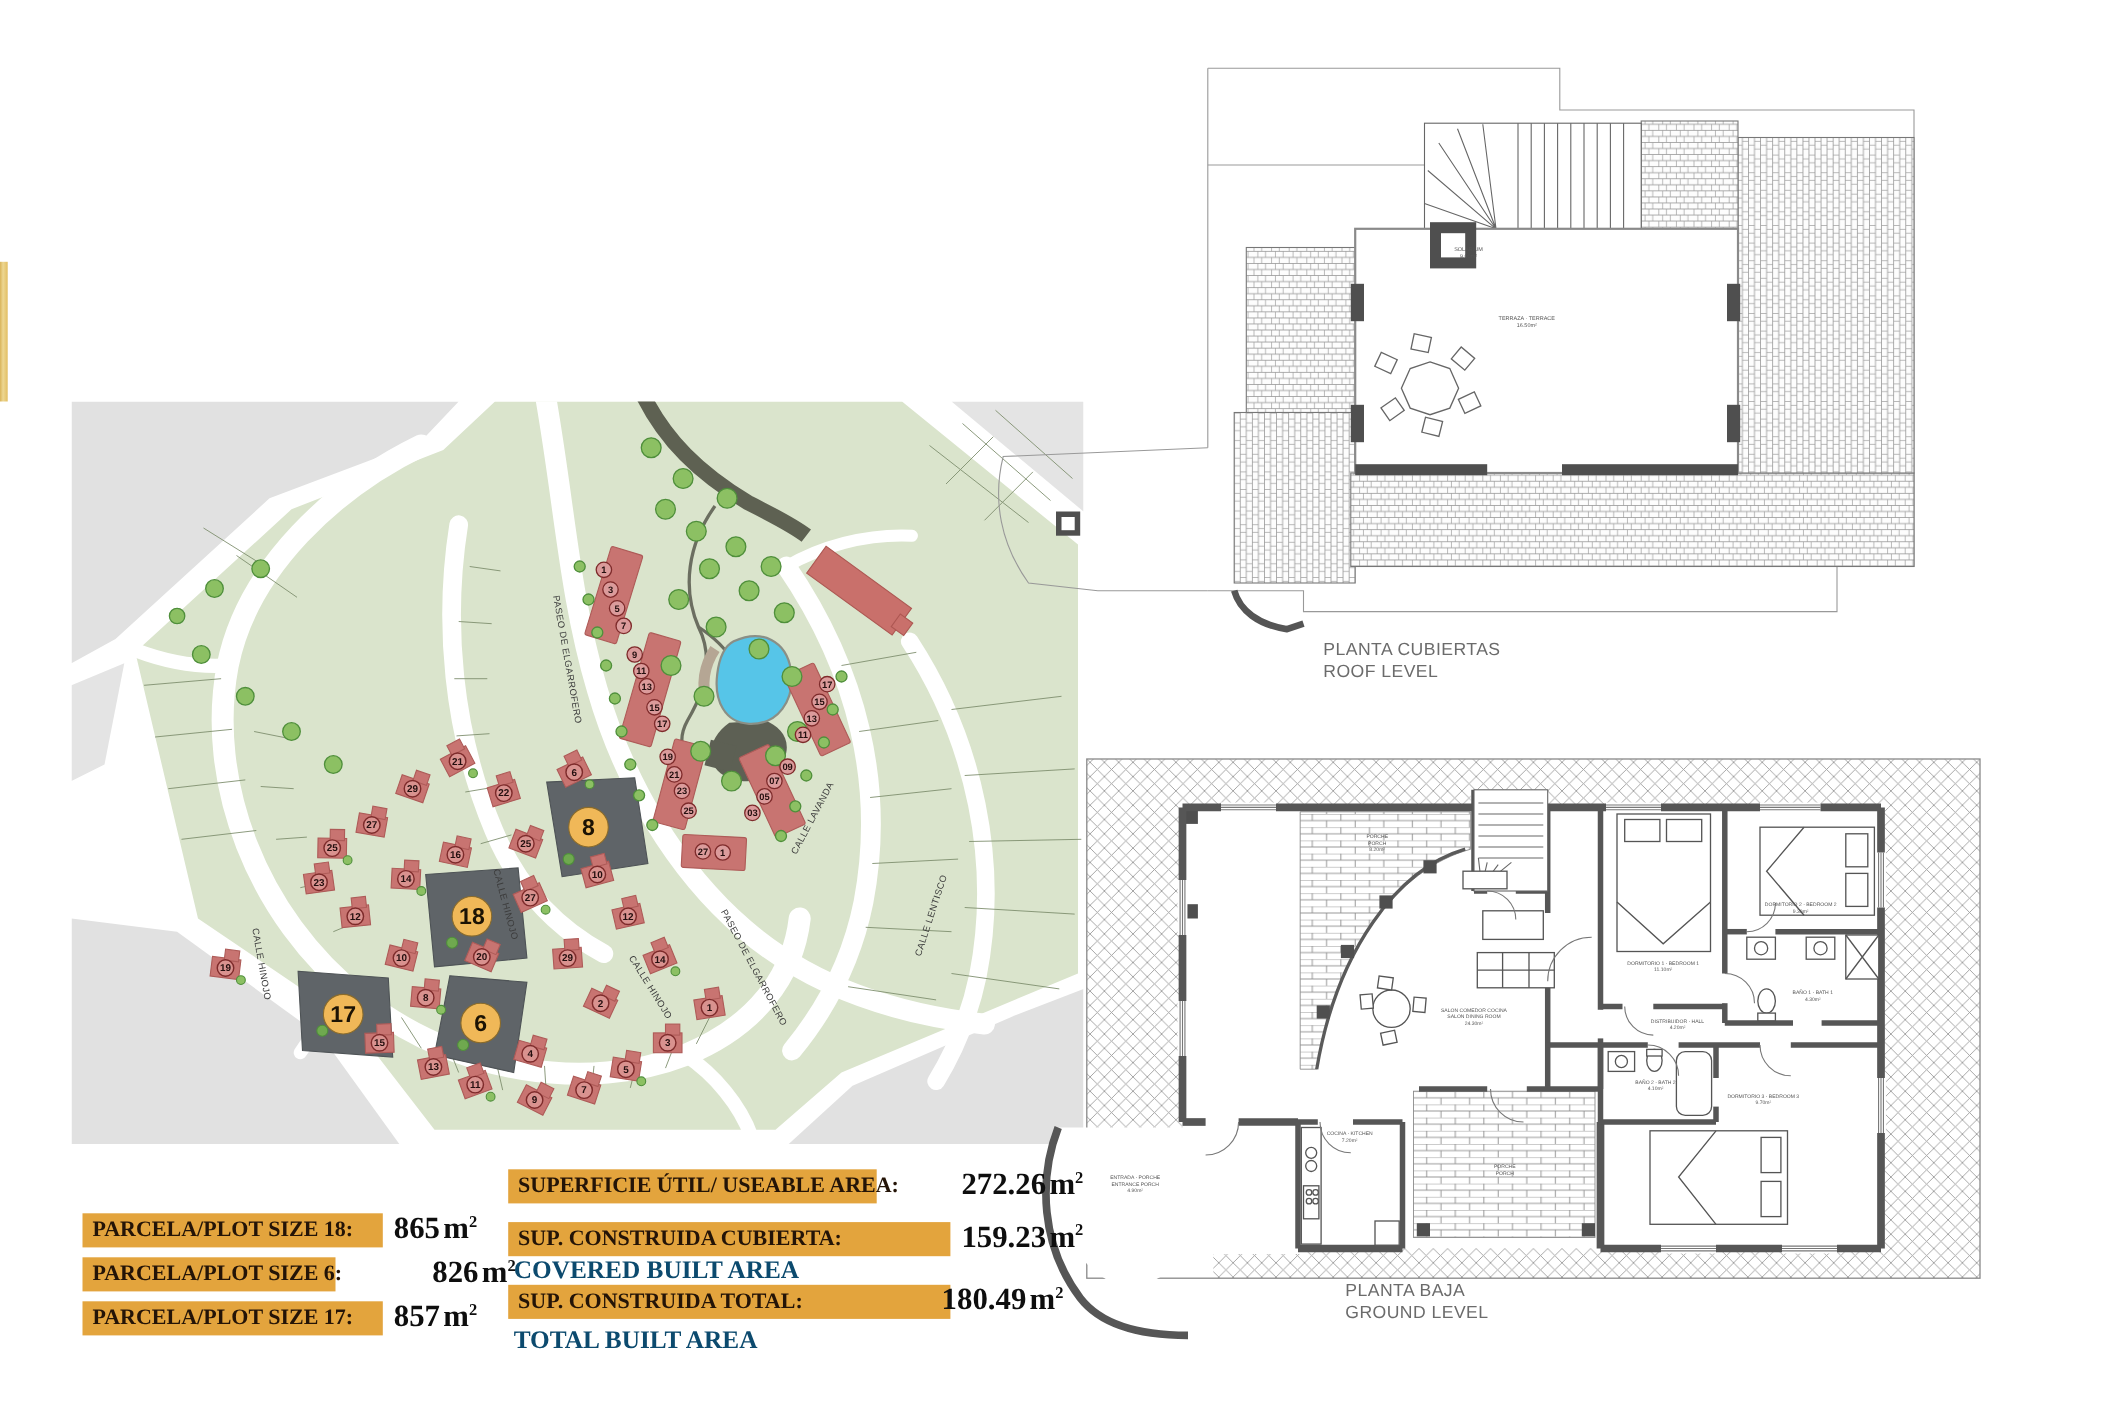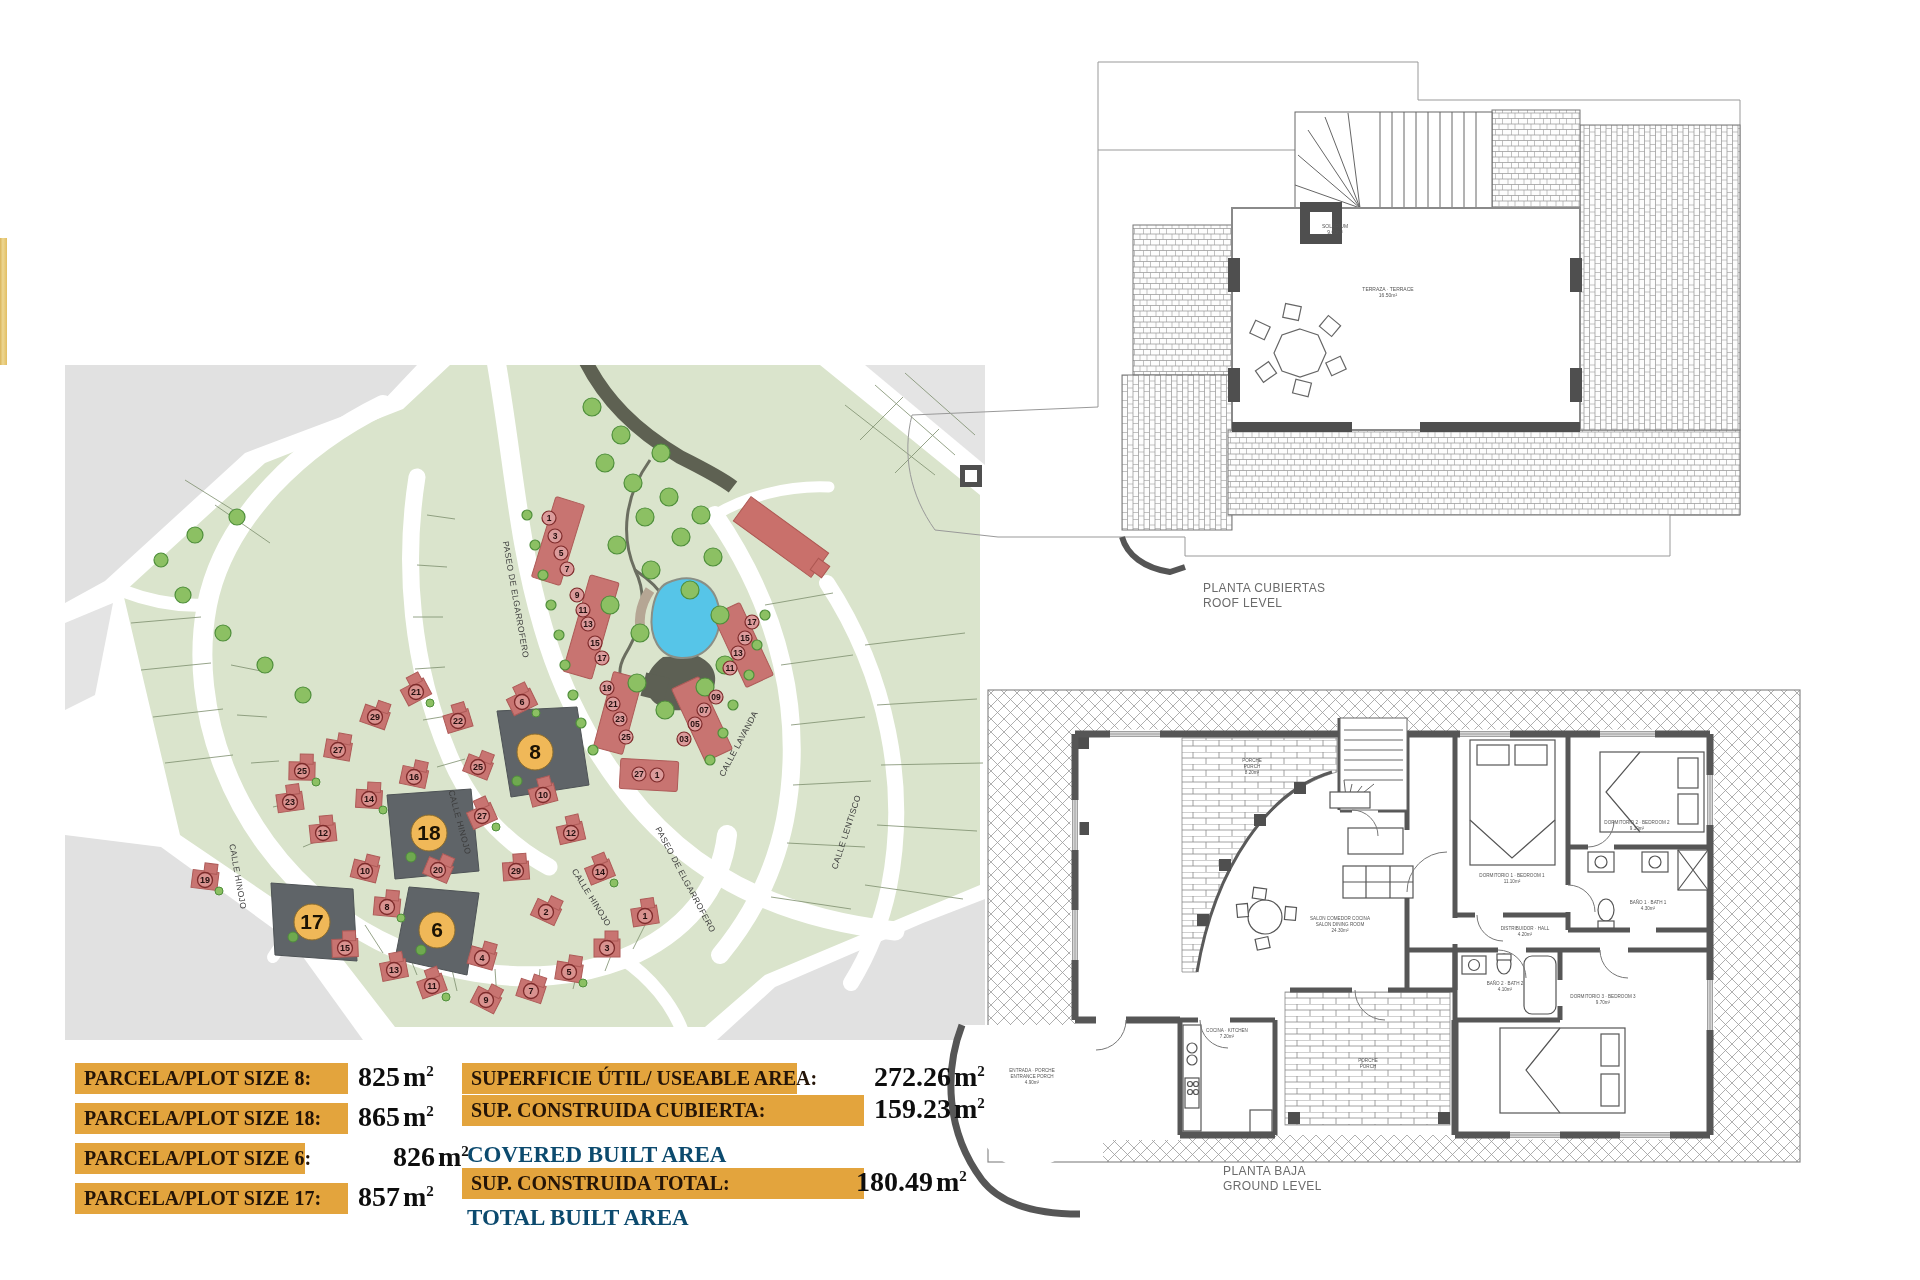--- a/index.html
+++ b/index.html
@@ -1,21 +1,21 @@
 <!DOCTYPE html>
 <html><head>
 <meta charset="utf-8">
 <style>
   html,body{margin:0;padding:0;background:#fff}
   #page{position:relative;width:1920px;height:1280px;background:#fff;overflow:hidden;
         font-family:"Liberation Sans",sans-serif}
   .abs{position:absolute}
   svg{display:block}
   svg text{font-family:"Liberation Sans",sans-serif}
-  .plan-title{position:absolute;color:#6b6b6b;font-size:12px;letter-spacing:.4px;line-height:1.25;
+  .plan-title{position:absolute;color:#6b6b6b;font-size:16px;letter-spacing:.4px;line-height:1.25;
               font-family:"Liberation Sans",sans-serif}
   .tbl{position:absolute}
   .tbl-row{position:absolute;height:31px}
   .tbl-bar{position:absolute;left:0;top:0;height:31px;background:#E3A43D;display:flex;align-items:center;
            padding-left:9px;box-sizing:border-box}
   .tbl-label{font-family:"Liberation Serif",serif;font-weight:bold;font-size:20px;color:#241407;white-space:nowrap}
   .tbl-val{position:absolute;top:50%;transform:translateY(-55%);font-family:"Liberation Serif",serif;
            font-weight:bold;color:#0e0e0e;font-size:28px;white-space:nowrap}
   .tbl-val sup{font-size:15px}
   .tbl-plain{position:absolute;font-family:"Liberation Serif",serif;font-weight:bold;font-size:23px;
@@ -678,26 +678,20 @@
   <div class="plan-title" style="left:1203px;top:581px">
     <div>PLANTA CUBIERTAS</div>
     <div>ROOF LEVEL</div>
   </div>
   <div class="plan-title" style="left:1223px;top:1164px">
     <div>PLANTA BAJA</div>
     <div>GROUND LEVEL</div>
   </div>
 
   <div id="plot-table" class="tbl" style="left:75px;top:1063px;width:390px;height:160px">
-      <div class="tbl-row" style="top: 0px; width: 390px;">
-        <div class="tbl-bar" style="width: 273px;">
-          <span class="tbl-label">PARCELA/PLOT SIZE 8:</span>
-        </div>
-        <div class="tbl-val" style="left: 283px;"><span>825</span><span style="margin-left: 3px;">m</span><sup>2</sup></div>
-      </div>
       <div class="tbl-row" style="top: 40px; width: 390px;">
         <div class="tbl-bar" style="width: 273px;">
           <span class="tbl-label">PARCELA/PLOT SIZE 18:</span>
         </div>
         <div class="tbl-val" style="left: 283px;"><span>865</span><span style="margin-left: 3px;">m</span><sup>2</sup></div>
       </div>
       <div class="tbl-row" style="top: 80px; width: 390px;">
         <div class="tbl-bar" style="width: 230px;">
           <span class="tbl-label">PARCELA/PLOT SIZE 6:</span>
         </div>
@@ -710,21 +704,21 @@
         <div class="tbl-val" style="left: 283px;"><span>857</span><span style="margin-left: 3px;">m</span><sup>2</sup></div>
       </div>
     </div>
   <div id="area-table" class="tbl" style="left:462px;top:1063px;width:560px;height:170px">
       <div class="tbl-row" style="top: 0px; width: 560px;">
         <div class="tbl-bar" style="width: 335px;">
           <span class="tbl-label">SUPERFICIE ÚTIL/ USEABLE AREA:</span>
         </div>
         <div class="tbl-val" style="left: 412px;"><span>272.26</span><span style="margin-left: 3px;">m</span><sup>2</sup></div>
       </div>
-      <div class="tbl-row" style="top: 32px; width: 560px;">
+      <div class="tbl-row" style="top: 48px; width: 560px;">
         <div class="tbl-bar" style="width: 402px;">
           <span class="tbl-label">SUP. CONSTRUIDA CUBIERTA:</span>
         </div>
         <div class="tbl-val" style="left: 412px;"><span>159.23</span><span style="margin-left: 3px;">m</span><sup>2</sup></div>
       </div>
       <div class="tbl-plain" style="top: 79px; left: 5px;">COVERED BUILT AREA</div>
       <div class="tbl-row" style="top: 105px; width: 560px;">
         <div class="tbl-bar" style="width: 402px;">
           <span class="tbl-label">SUP. CONSTRUIDA TOTAL:</span>
         </div>

